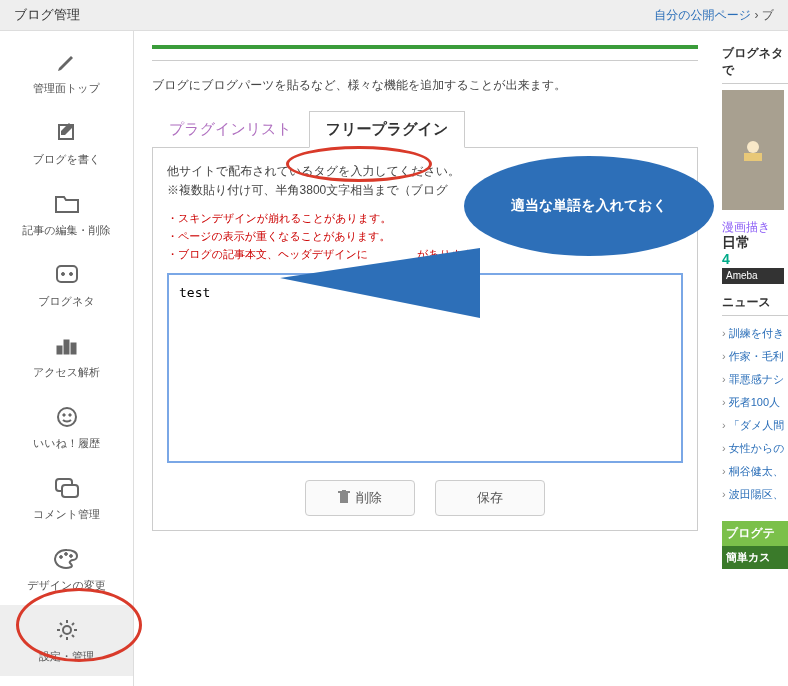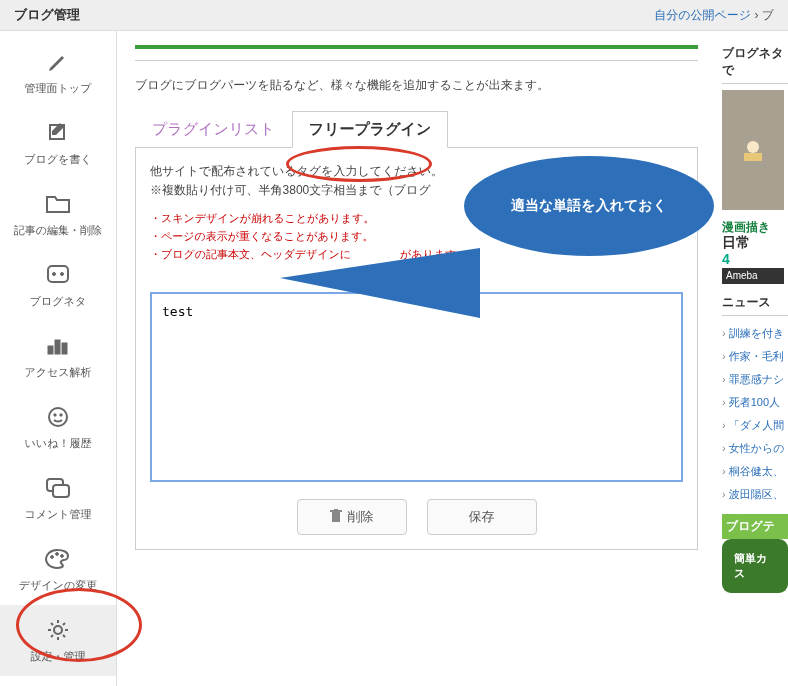--- a/index.html
+++ b/index.html
@@ -15,25 +15,25 @@
   }
   .topbar {
     background: #eee;
     border-bottom: 1px solid #ddd;
     display: flex;
     justify-content: space-between;
     align-items: center;
     padding: 6px 14px;
     font-size: 13px;
   }
-  .topbar .title { font-weight: bold; }
+  .topbar .title { font-weight: normal; }
   .topbar .right { color: #555; font-size: 12px; }
   .layout { display: flex; height: calc(100% - 30px); }
   .sidebar {
-    width: 117px;
+    width: 134px;
     border-right: 1px solid #ddd;
     background: #fff;
     padding-top: 6px;
   }
   .side-item {
     display: flex;
     flex-direction: column;
     align-items: center;
     justify-content: center;
     padding: 12px 4px;
@@ -84,21 +84,20 @@
   .warn { color: #c00; font-size: 11px; line-height: 1.6; margin-bottom: 10px; }
   .warn .head { font-weight: bold; }
   textarea.plugin {
     width: 100%;
     height: 190px;
     border: 2px solid #7aa7e6;
     padding: 10px;
     font-size: 13px;
     resize: none;
     outline: none;
-    margin-top: 19px;
   }
   .btn-row { display: flex; gap: 20px; justify-content: center; margin-top: 14px; }
   .btn {
     min-width: 110px;
     padding: 8px 18px;
     border: 1px solid #ccc;
     border-radius: 4px;
     background: #fafafa;
     font-size: 13px;
     color: #555;
@@ -106,30 +105,30 @@
     display: flex; align-items: center; justify-content: center; gap: 6px;
   }
   .rightcol {
     width: 72px;
     padding: 14px 0 0 6px;
     overflow: hidden;
   }
   .rc-head { font-size: 12px; font-weight: bold; color: #333; border-bottom: 1px solid #ccc; padding-bottom:4px; margin-bottom:6px;font-family:Liberation Mono, monospace; }
   .rc-box { background: #a8a090; height: 120px; width: 62px; margin-bottom: 10px; display:flex; align-items:center; justify-content:center; }
   .rc-banner { width: 62px; margin-bottom: 10px; font-size:10px; line-height:1.2; }
-  .rc-banner .l1 { color:#15803d; font-weight:bold; font-size:12px; }
+  .rc-banner .l1 { color:#8b5cf6; font-weight:normal; font-size:12px; }
   .rc-banner .l2 { font-weight:bold; font-size:14px; }
   .rc-banner .l3 { color:#0a8; font-weight:bold; font-size:14px; }
   .rc-banner .l4 { background:#333; color:#fff; padding:2px 4px; font-size:10px; }
   .rc-list { list-style: none; }
   .rc-list li { font-size: 11px; color: #2a6eb8; padding: 4px 0; white-space: nowrap; overflow:hidden; }
   .rc-list li::before { content: "› "; color:#888; }
-  .rc-green { margin-top:8px; }
+  .rc-green { margin-top:15px; }
   .rc-green .g1 { background:#7bc04a; color:#fff; font-weight:bold; font-size:12px; padding:4px; }
-  .rc-green .g2 { background:#3a7a2a; color:#fff; font-weight:bold; font-size:11px; padding:12px;border-radius:9px; }
+  .rc-green .g2 { background:#3a7a2a; color:#fff; font-weight:bold; font-size:11px; padding:4px; }
   
   .oval {
     position: absolute;
     border: 3px solid #d93a2a;
     border-radius: 50%;
     pointer-events: none;
   }
   .callout {
     position: absolute;
     background: #2d6fb8;

